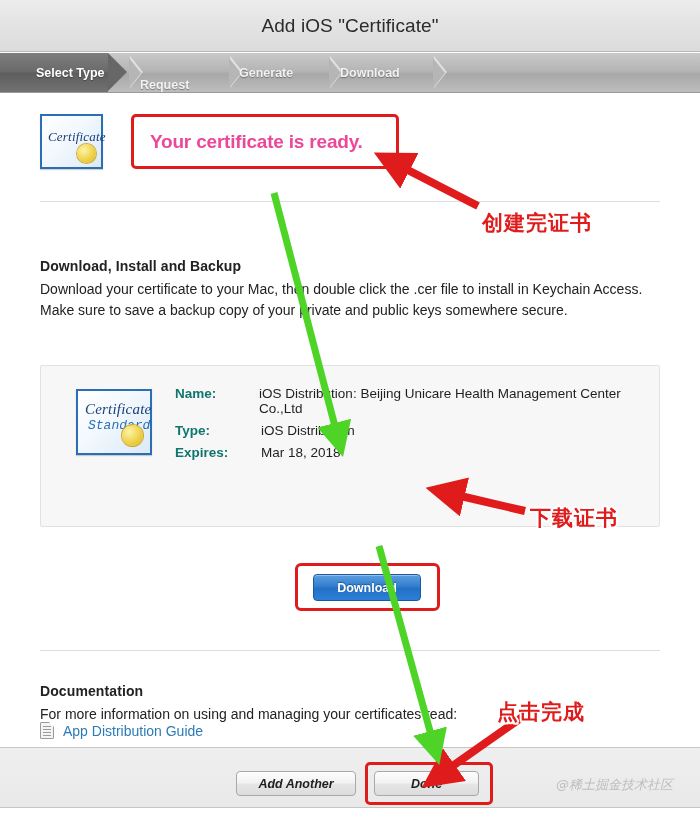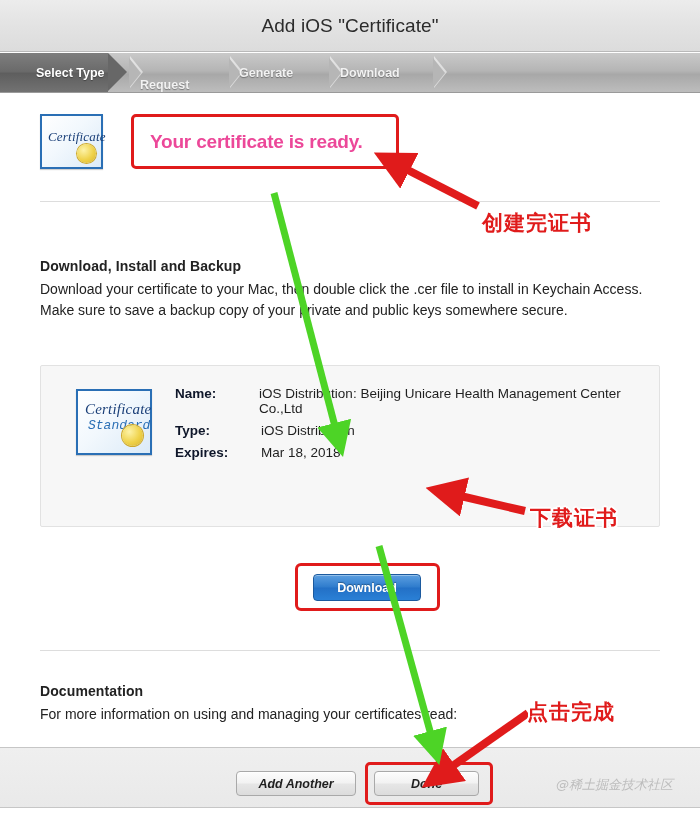--- a/index.html
+++ b/index.html
@@ -117,21 +117,21 @@
   }
 
   
   .panel{
     position:absolute;left:40px;top:272px;width:620px;height:162px;
     box-sizing:border-box;background:#f7f7f7;border:1px solid #e2e2e2;border-radius:2px;
   }
   .panel .picon{position:absolute;left:35px;top:23px;}
   .panel .rows{position:absolute;left:134px;top:20px;}
   .prow{display:flex;margin-bottom:7px;font-size:13.5px;color:#1f1f1f;}
-  .prow .k{width:86px;font-weight:bold;color:#0f172a;}
+  .prow .k{width:86px;font-weight:bold;color:#0f766e;}
   .prow .v{color:#1f1f1f;}
 
   
   .dl-highlight{
     position:absolute;left:295px;top:470px;width:145px;height:48px;
     box-sizing:border-box;border:3px solid #e01b1b;border-radius:6px;background:transparent;
   }
   .dl-btn{
     position:absolute;left:313px;top:481px;width:108px;height:27px;
     box-sizing:border-box;border-radius:4px;border:1px solid #1c5a9e;
@@ -194,21 +194,21 @@
     font-family:"DejaVu Sans","Liberation Sans",sans-serif;
     font-size:21px;font-weight:bold;color:#e01b1b;
     letter-spacing:1px;white-space:nowrap;
     text-shadow:
       -1.5px -1.5px 0 #fff, 1.5px -1.5px 0 #fff,
       -1.5px  1.5px 0 #fff, 1.5px  1.5px 0 #fff,
       -2px 0 0 #fff, 2px 0 0 #fff, 0 -2px 0 #fff, 0 2px 0 #fff;
   }
   #cn-created{left:482px;top:209px;}
   #cn-download{left:530px;top:504px;}
-  #cn-done{left:527px;top:698px;}
+  #cn-done{left:497px;top:698px;}
 </style>
 </head>
 <body>
 
 <div class="window">
 
   <div class="titlebar">
     <div class="title">Add iOS "Certificate"</div>
   </div>
 
@@ -273,20 +273,24 @@
     </div>
 
     <div class="dl-highlight"></div>
     <div class="dl-btn">Download</div>
 
     <div class="divider" style="top:557px;"></div>
 
     <div class="sec-head" style="left:40px;top:590px;">Documentation</div>
     <div class="sec-body" style="left:40px;top:611px;">For more information on using and managing your certificates read:</div>
 
+    <div class="doc-link-row">
+      <span class="doc-ico"></span>
+      <span class="doc-link">App Distribution Guide</span>
+    </div>
   </div>
 
   <div class="footer">
     <div class="btn" id="btn-add-another">Add Another</div>
     <div class="btn" id="btn-done">Done</div>
     <div class="done-highlight"></div>
     <div class="watermark">@稀土掘金技术社区</div>
   </div>
 
   <svg class="overlay" viewBox="0 0 700 825" width="700" height="825">

